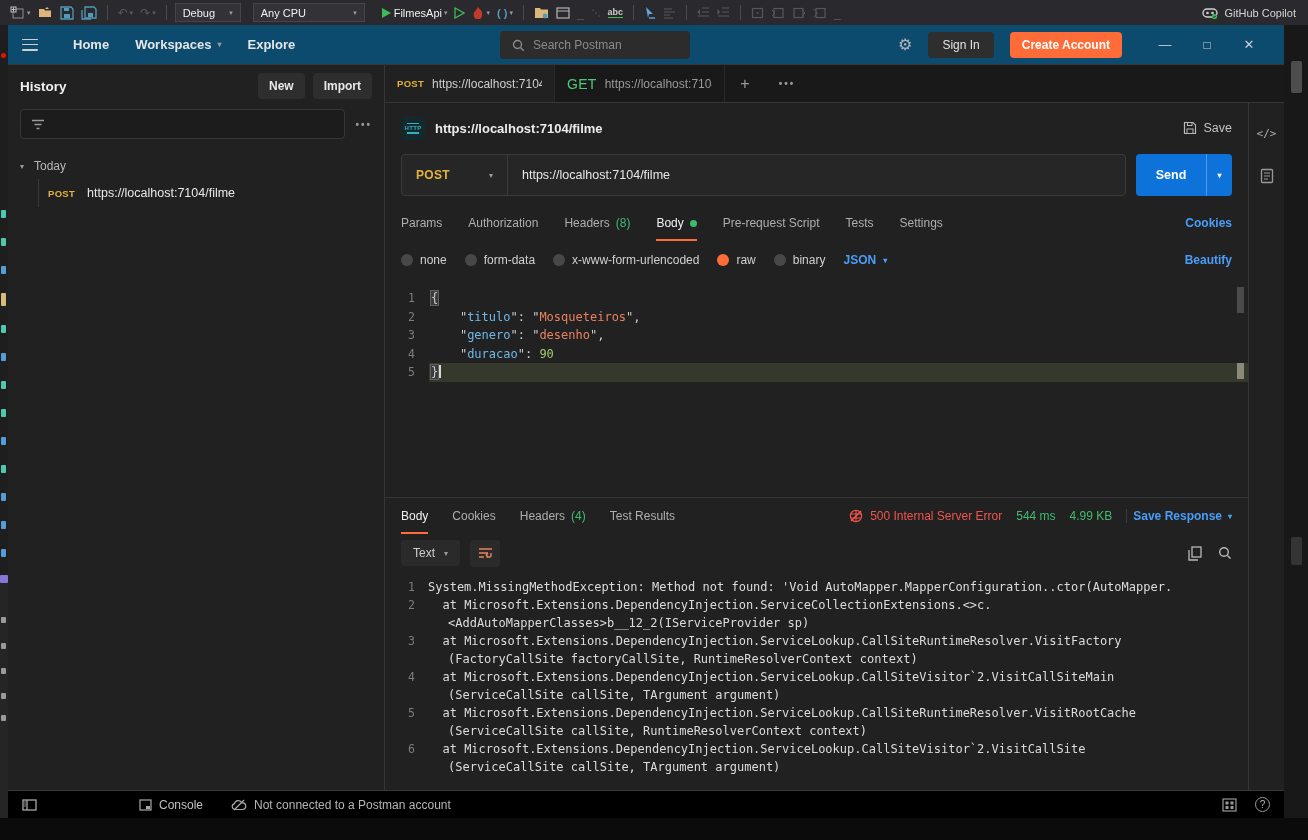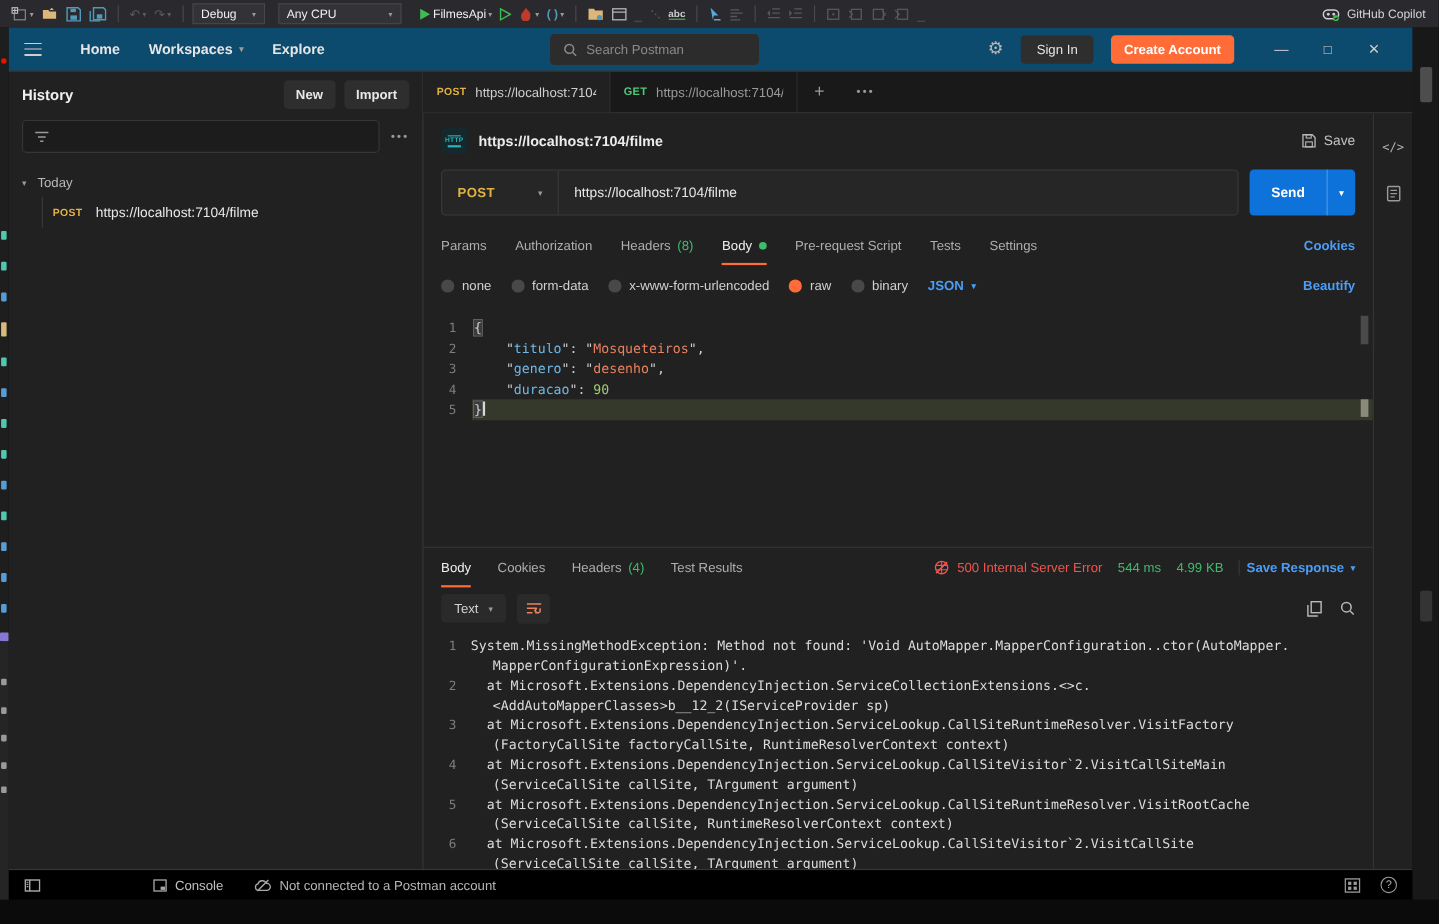--- a/index.html
+++ b/index.html
@@ -57,21 +57,21 @@
   .hist-btns{margin-left:auto;display:flex;gap:8px}
   .pm-btn{background:#2e2e2e;border-radius:4px;padding:6px 11px;color:#e8e8e8;font-size:12px;font-weight:700}
   .hist-filter{display:flex;align-items:center;padding:2px 12px 8px;gap:10px;flex:none}
   .filter-box{flex:1;height:30px;background:#1c1c1c;border:1px solid #363636;border-radius:4px;display:flex;align-items:center;padding:0 10px;gap:8px}
   .dots3{color:#9a9a9a;font-size:10px;letter-spacing:2px;font-weight:700}
   .hist-group{display:flex;align-items:center;gap:10px;padding:12px 12px 6px;color:#b8b8b8}
   .chev{font-size:8px;color:#9a9a9a}
   .hist-item{display:flex;align-items:center;gap:12px;padding:7px 12px 7px 40px;position:relative}
   .hist-item::before{content:"";position:absolute;left:30px;top:0;bottom:0;width:1px;background:#3a3a3a}
   .m-post{color:var(--post);font-size:9.5px;font-weight:700;letter-spacing:.3px}
-  .m-get{color:var(--get);font-size:10px;font-weight:700;letter-spacing:.3px}
+  .m-get{color:var(--get);font-size:14px;font-weight:400;letter-spacing:.3px}
   .hist-url{color:#e8e8e8;font-size:12.5px}
 
   
   .pm-main{flex:1;display:flex;flex-direction:column;min-width:0}
   .tabstrip{height:38px;background:#191919;border-bottom:1px solid #363636;display:flex;align-items:stretch;flex:none}
   .tab{width:170px;display:flex;align-items:center;gap:8px;padding:0 12px;border-right:1px solid #2a2a2a;overflow:hidden;white-space:nowrap;color:#9a9a9a}
   .tab.active{background:#212121;color:#cfcfcf}
   .tab .t-url{overflow:hidden;text-overflow:clip;font-size:12px}
   .tab-plus{width:40px;display:flex;align-items:center;justify-content:center;color:#9a9a9a;font-size:16px}
   .tab-dots{width:44px;display:flex;align-items:center;justify-content:center}
@@ -625,21 +625,20 @@
                       <path d="M9.4 9.4l3.2 3.2" stroke="#b8b8b8" stroke-width="1.4"></path>
                     </svg>
                   </span>
               </span>
             </div>
             <div class="resp-body">
                 <div class="r-line">
                   <span class="r-num">1</span>
                   <span class="r-rows">
                     <div class="r-row">System.MissingMethodException: Method not found: 'Void AutoMapper.MapperConfiguration..ctor(AutoMapper.</div>
-                    <div class="r-row cont">MapperConfigurationExpression)'.</div>
                   </span>
                 </div>
                 <div class="r-line">
                   <span class="r-num">2</span>
                   <span class="r-rows">
                     <div class="r-row">  at Microsoft.Extensions.DependencyInjection.ServiceCollectionExtensions.&lt;&gt;c.</div>
                     <div class="r-row cont">&lt;AddAutoMapperClasses&gt;b__12_2(IServiceProvider sp)</div>
                   </span>
                 </div>
                 <div class="r-line">

